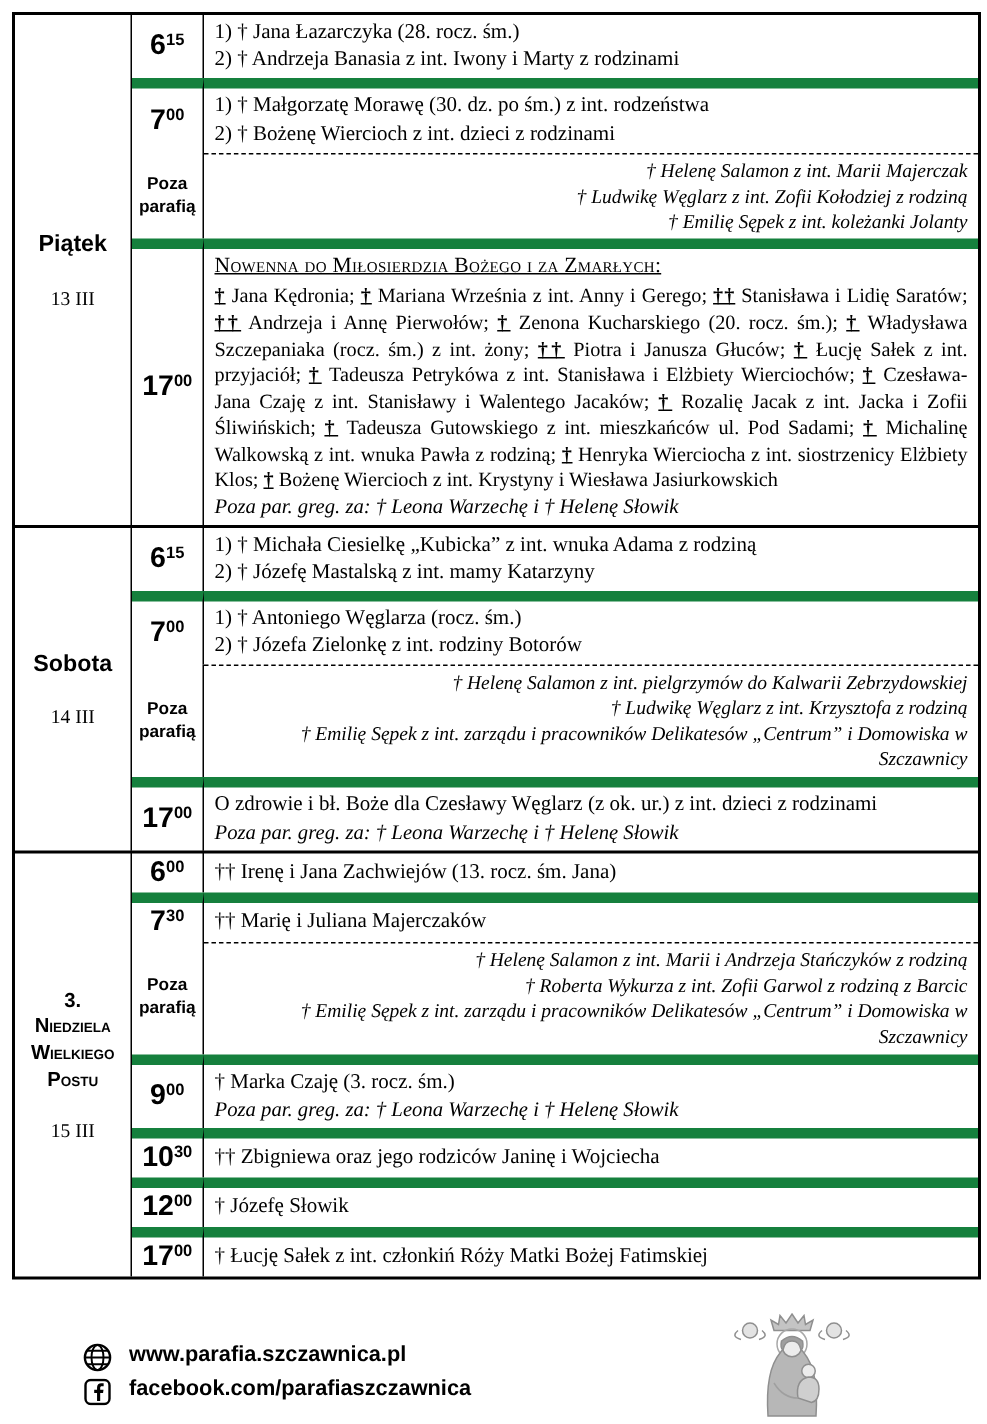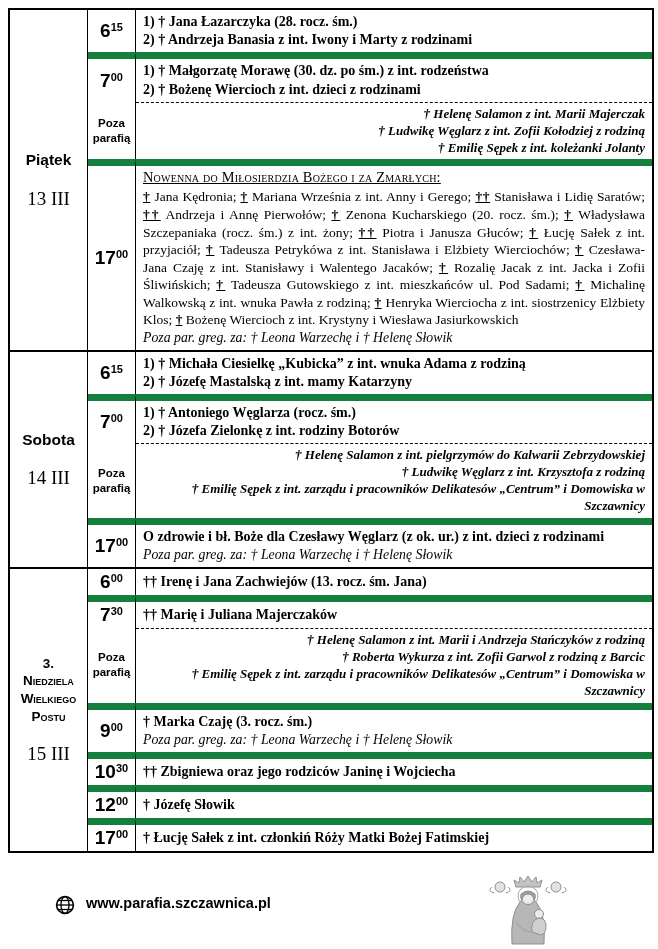--- a/index.html
+++ b/index.html
@@ -15,27 +15,27 @@
   tr.r-sec td{border-top:2px solid #000;}
   td.t-none{border-top:none;}
   td.c-dash{border-top:1px dashed #000;}
 
   td.day{border-right:1px solid #000;text-align:center;padding:2px 2px;}
   td.time{border-right:1px solid #000;text-align:center;white-space:nowrap;padding:2px 2px;}
   td.cont{padding:3px 7px;}
 
   .day-name{font-family:"Liberation Sans",sans-serif;font-weight:bold;font-size:15.5px;line-height:1.25;}
   td.sc .day-name{font-variant:small-caps;font-size:13.5px;line-height:1.3;}
-  .day-date{font-size:19px;margin-top:18px;}
+  .day-date{font-size:13px;margin-top:18px;}
 
   .th{font-family:"Liberation Sans",sans-serif;font-weight:bold;font-size:19px;}
   .tm{font-family:"Liberation Sans",sans-serif;font-weight:bold;font-size:11px;position:relative;top:-6px;}
   .poza-lbl{font-family:"Liberation Sans",sans-serif;font-weight:bold;font-size:11.5px;line-height:1.3;}
 
-  .c-line{font-size:14px;line-height:1.3;font-weight:bold;}
+  .c-line{font-size:14px;line-height:1.3;}
   .c-line.it{font-style:italic;font-size:13px;text-align:right;}
   .greg{font-style:italic;font-size:13.8px;line-height:1.3;}
 
   .now-head{font-variant:small-caps;font-size:14.4px;text-decoration:underline;letter-spacing:.2px;margin-bottom:2px;}
   .now-body{font-size:13.5px;line-height:1.3;text-align:justify;}
   .dg{font-weight:bold;text-decoration:underline;}
 
   .tagline{position:absolute;left:0;right:0;top:874px;text-align:center;font-style:italic;font-size:14px;}
   .links{position:absolute;left:55px;top:895px;}
   .link-row{display:flex;gap:11px;margin-bottom:3px;
@@ -194,20 +194,29 @@
       <span class="icon-wrap">
         <svg width="20" height="20" viewBox="0 0 20 20">
           <circle cx="10" cy="10" r="8.4" fill="none" stroke="#000" stroke-width="1.6"></circle>
           <ellipse cx="10" cy="10" rx="4" ry="8.4" fill="none" stroke="#000" stroke-width="1.3"></ellipse>
           <line x1="1.6" y1="10" x2="18.4" y2="10" stroke="#000" stroke-width="1.3"></line>
           <line x1="3" y1="5.5" x2="17" y2="5.5" stroke="#000" stroke-width="1.3"></line>
           <line x1="3" y1="14.5" x2="17" y2="14.5" stroke="#000" stroke-width="1.3"></line>
         </svg>
       </span>
       <a class="lnk" href="#">www.parafia.szczawnica.pl</a>
+    </div>
+    <div class="link-row">
+      <span class="icon-wrap">
+        <svg width="18" height="18" viewBox="0 0 18 18">
+          <rect x="1" y="1" width="16" height="16" rx="3.5" fill="none" stroke="#000" stroke-width="1.6"></rect>
+          <path d="M10.8 15 V9.6 h1.9 l.3-2.1 h-2.2 V6.2 c0-.7.3-1.1 1.1-1.1 h1.2 V3.2 c-.4-.1-1-.1-1.6-.1-1.7 0-2.8 1-2.8 2.9 v1.5 H6.8 v2.1 h1.9 V15 z" fill="#000"></path>
+        </svg>
+      </span>
+      <a class="lnk" href="#">facebook.com/parafiaszczawnica</a>
     </div>
   </div>
 
   <div class="ourlady">
     <svg width="92" height="73" viewBox="0 0 92 73">
       <g stroke="#8f8f8f" fill="#d7d7d7" stroke-width="1">
         <circle cx="18" cy="13" r="5" fill="#e3e3e3"></circle>
         <path d="M10 13 q-5 4 2 6 M26 13 q5 4-2 6" fill="none"></path>
         <circle cx="74" cy="13" r="5" fill="#e3e3e3"></circle>
         <path d="M66 13 q-5 4 2 6 M82 13 q5 4-2 6" fill="none"></path>

